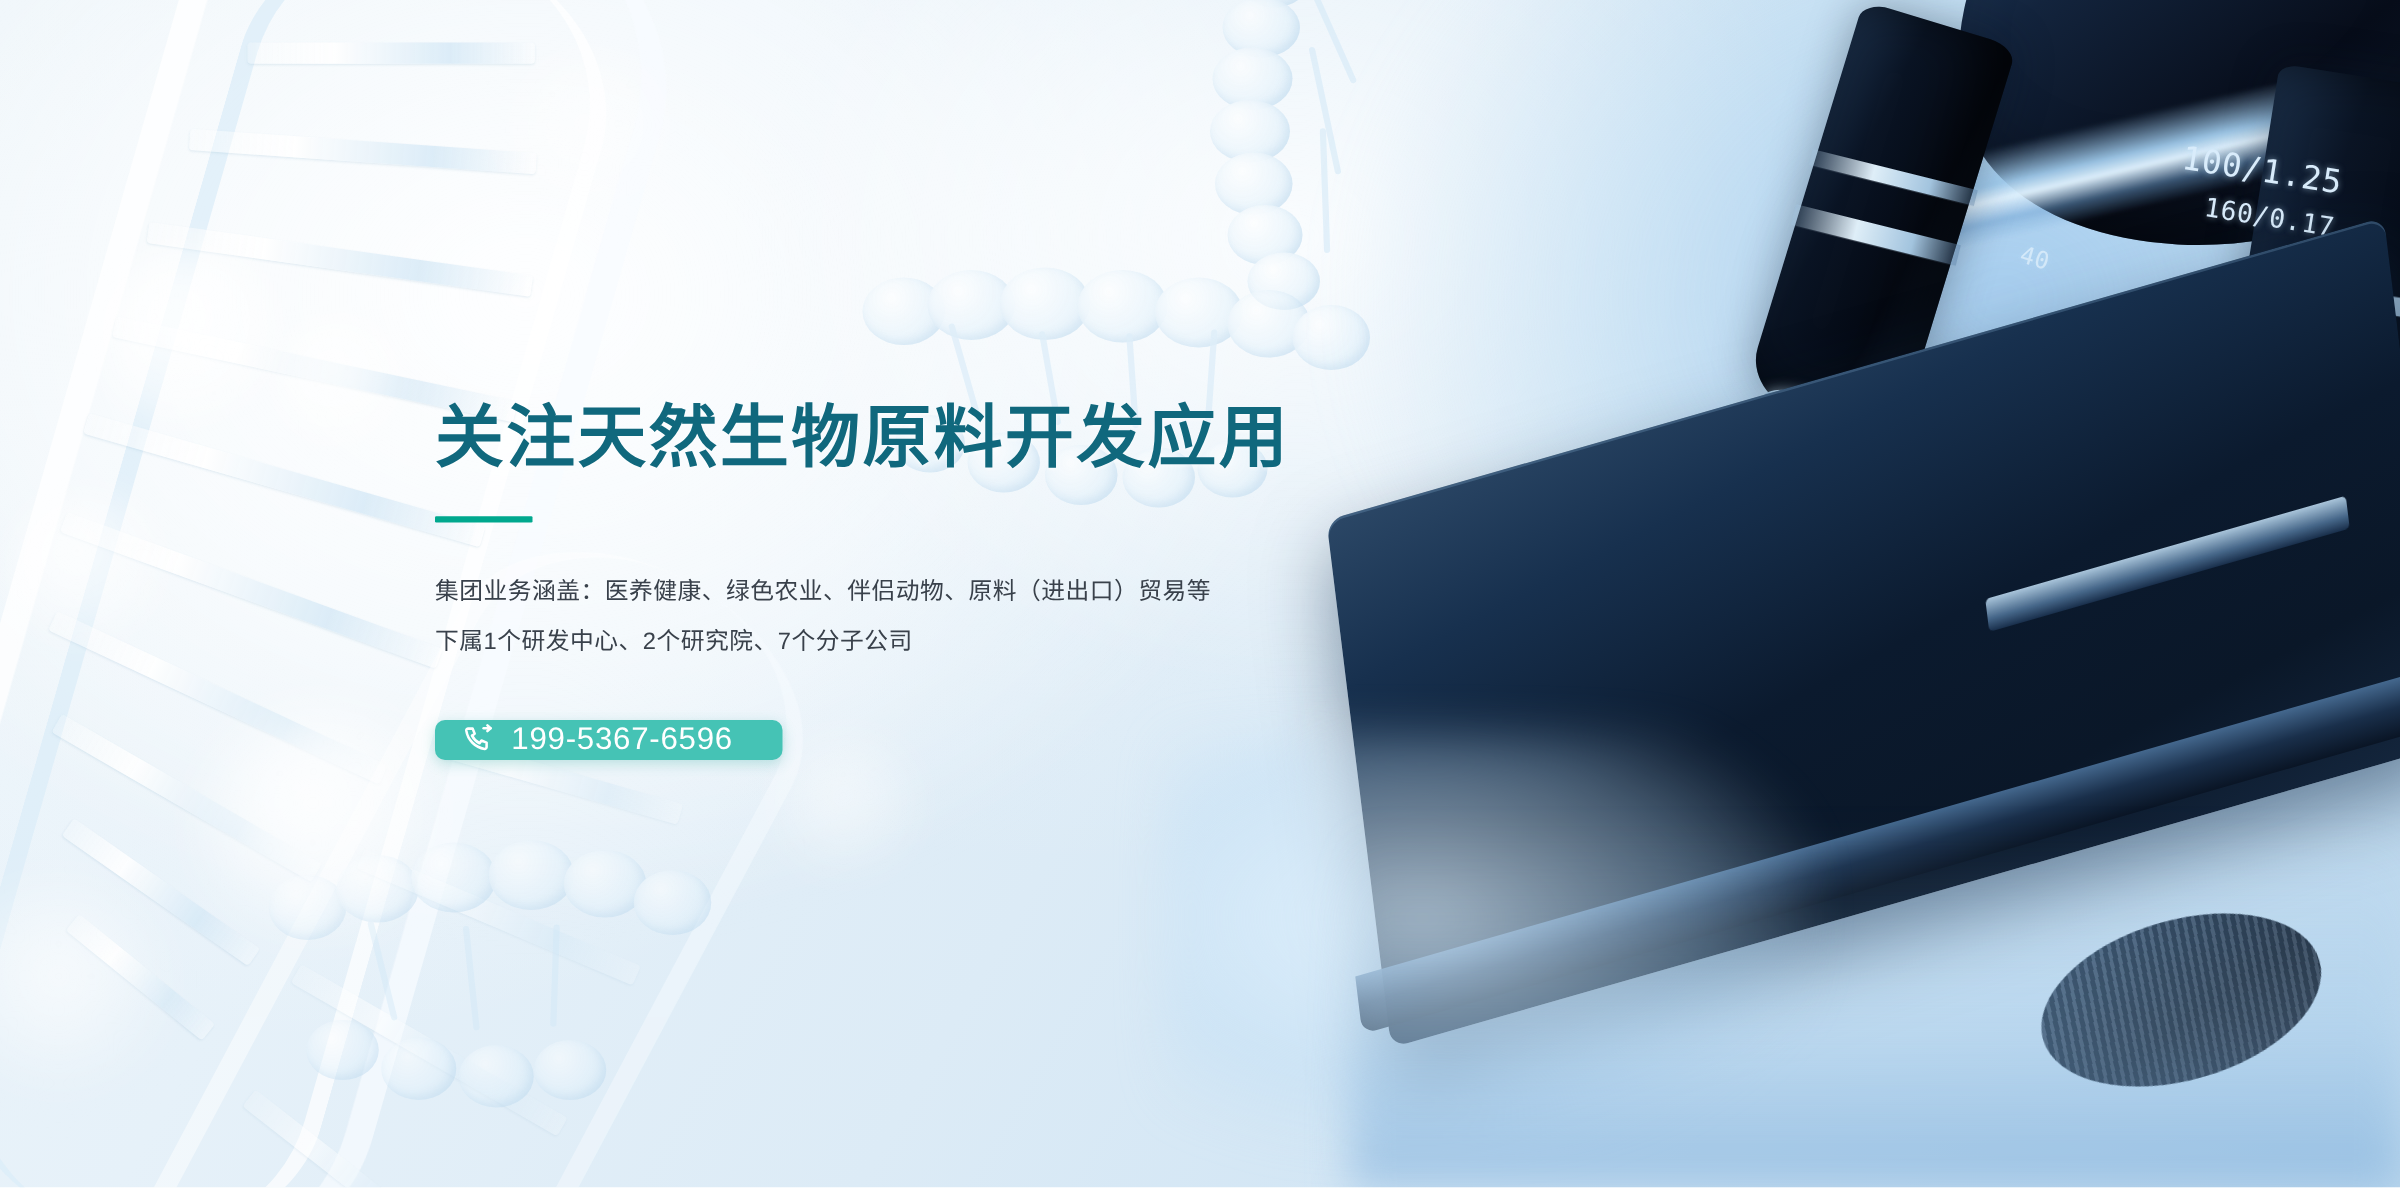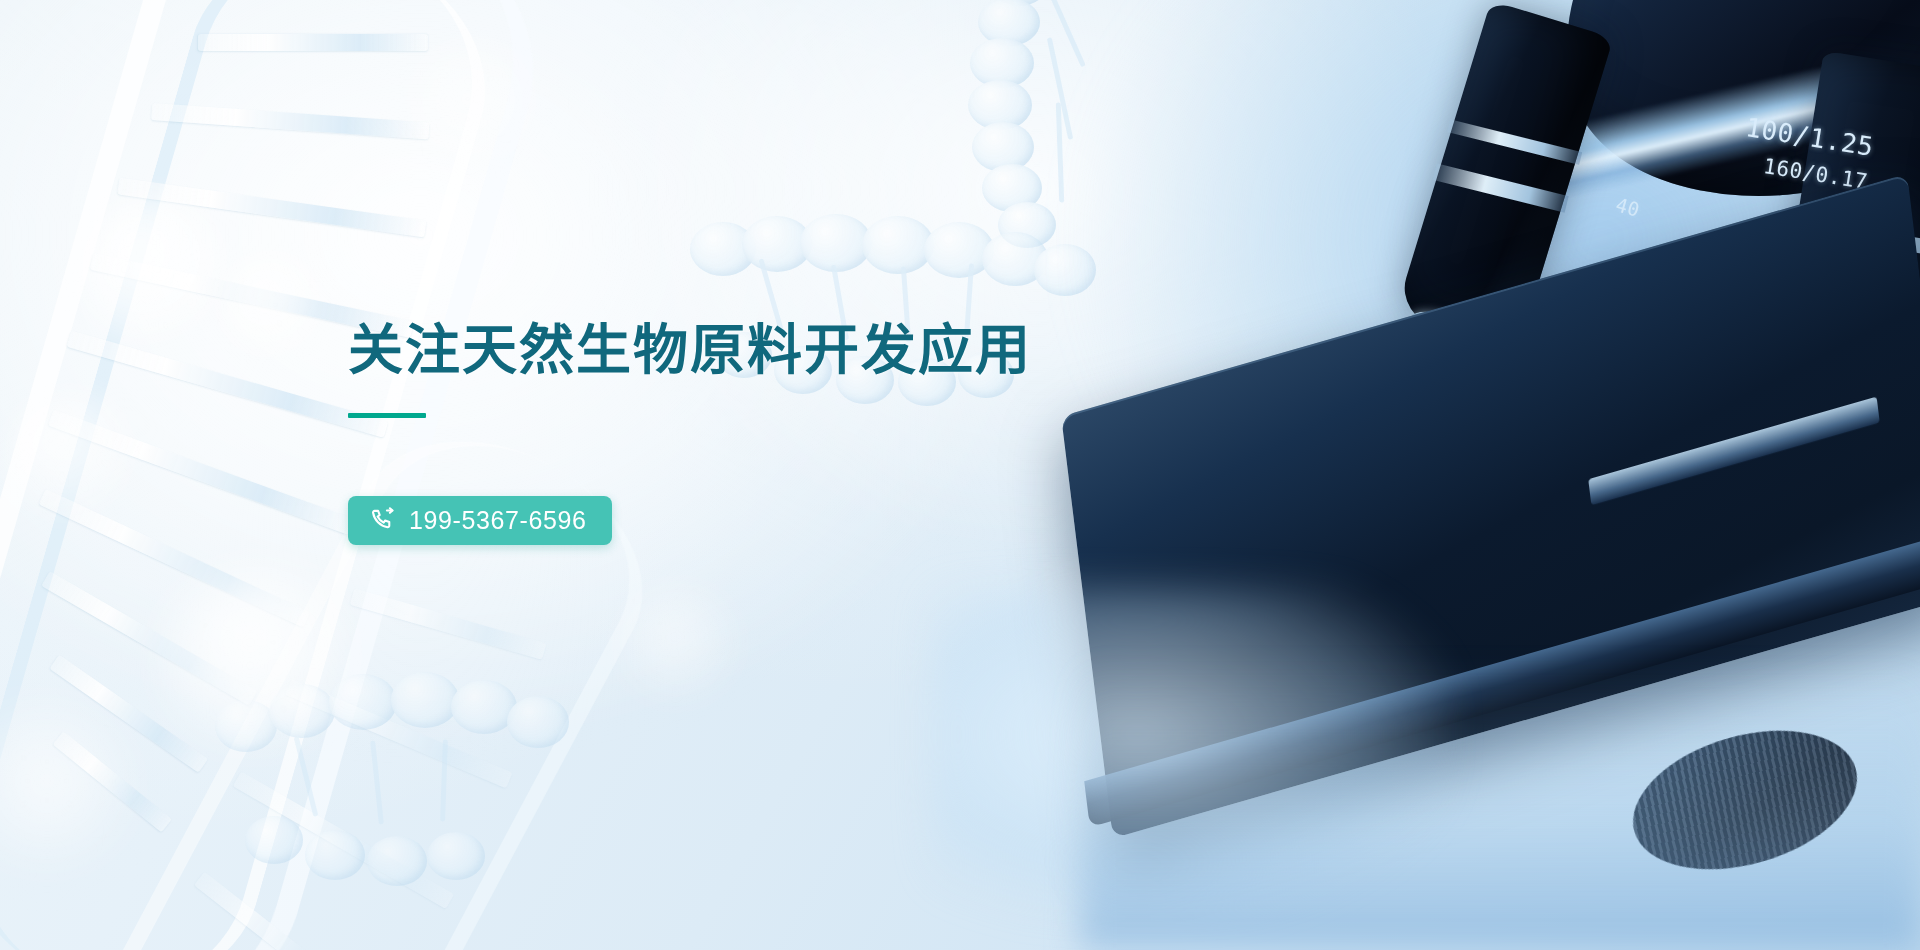--- a/index.html
+++ b/index.html
@@ -249,22 +249,22 @@
     line-height:40px;
     letter-spacing:.4px;
   }
   .desc p { white-space:nowrap; }
 
   .phone-btn {
     margin-top:42px;
     display:inline-flex;
     align-items:center;
     gap:13px;
-    height:49px;
-    padding:0 26px 0 22px;
+    height:32px;
+    padding:0 40px 0 22px;
     background:#45c3b5;
     border:none;
     border-radius:8px;
     cursor:pointer;
     box-shadow:0 3px 10px rgba(60,175,162,.3);
   }
   .phone-btn .phone-icon { display:block; width:26px; height:26px; }
   .phone-btn .phone-num {
     color:#ffffff;
     font-size:25px;
@@ -394,20 +394,22 @@
     </div>
   </div>
 
   <div class="content">
 
     <h1 class="headline">关注天然生物原料开发应用</h1>
 
     <div class="divider"></div>
 
     <div class="desc">
+      <p>集团业务涵盖：医养健康、绿色农业、伴侣动物、原料（进出口）贸易等</p>
+      <p>下属1个研发中心、2个研究院、7个分子公司</p>
     </div>
 
     <button class="phone-btn">
       <span class="phone-icon">
         <svg viewBox="0 0 24 24" width="26" height="26" fill="none" stroke="#ffffff" stroke-width="1.9" stroke-linecap="round" stroke-linejoin="round">
           <path d="M4.2 3.6h3.3l1.5 3.8-2 1.4a12.5 12.5 0 0 0 5.6 5.6l1.4-2 3.8 1.5v3.3a1.4 1.4 0 0 1-1.5 1.4A16.2 16.2 0 0 1 2.8 5.1a1.4 1.4 0 0 1 1.4-1.5z"></path>
           <path d="M15.6 3.3h5.1"></path>
           <path d="M18.4 1.2l2.3 2.1-2.3 2.1"></path>
         </svg>
       </span>

